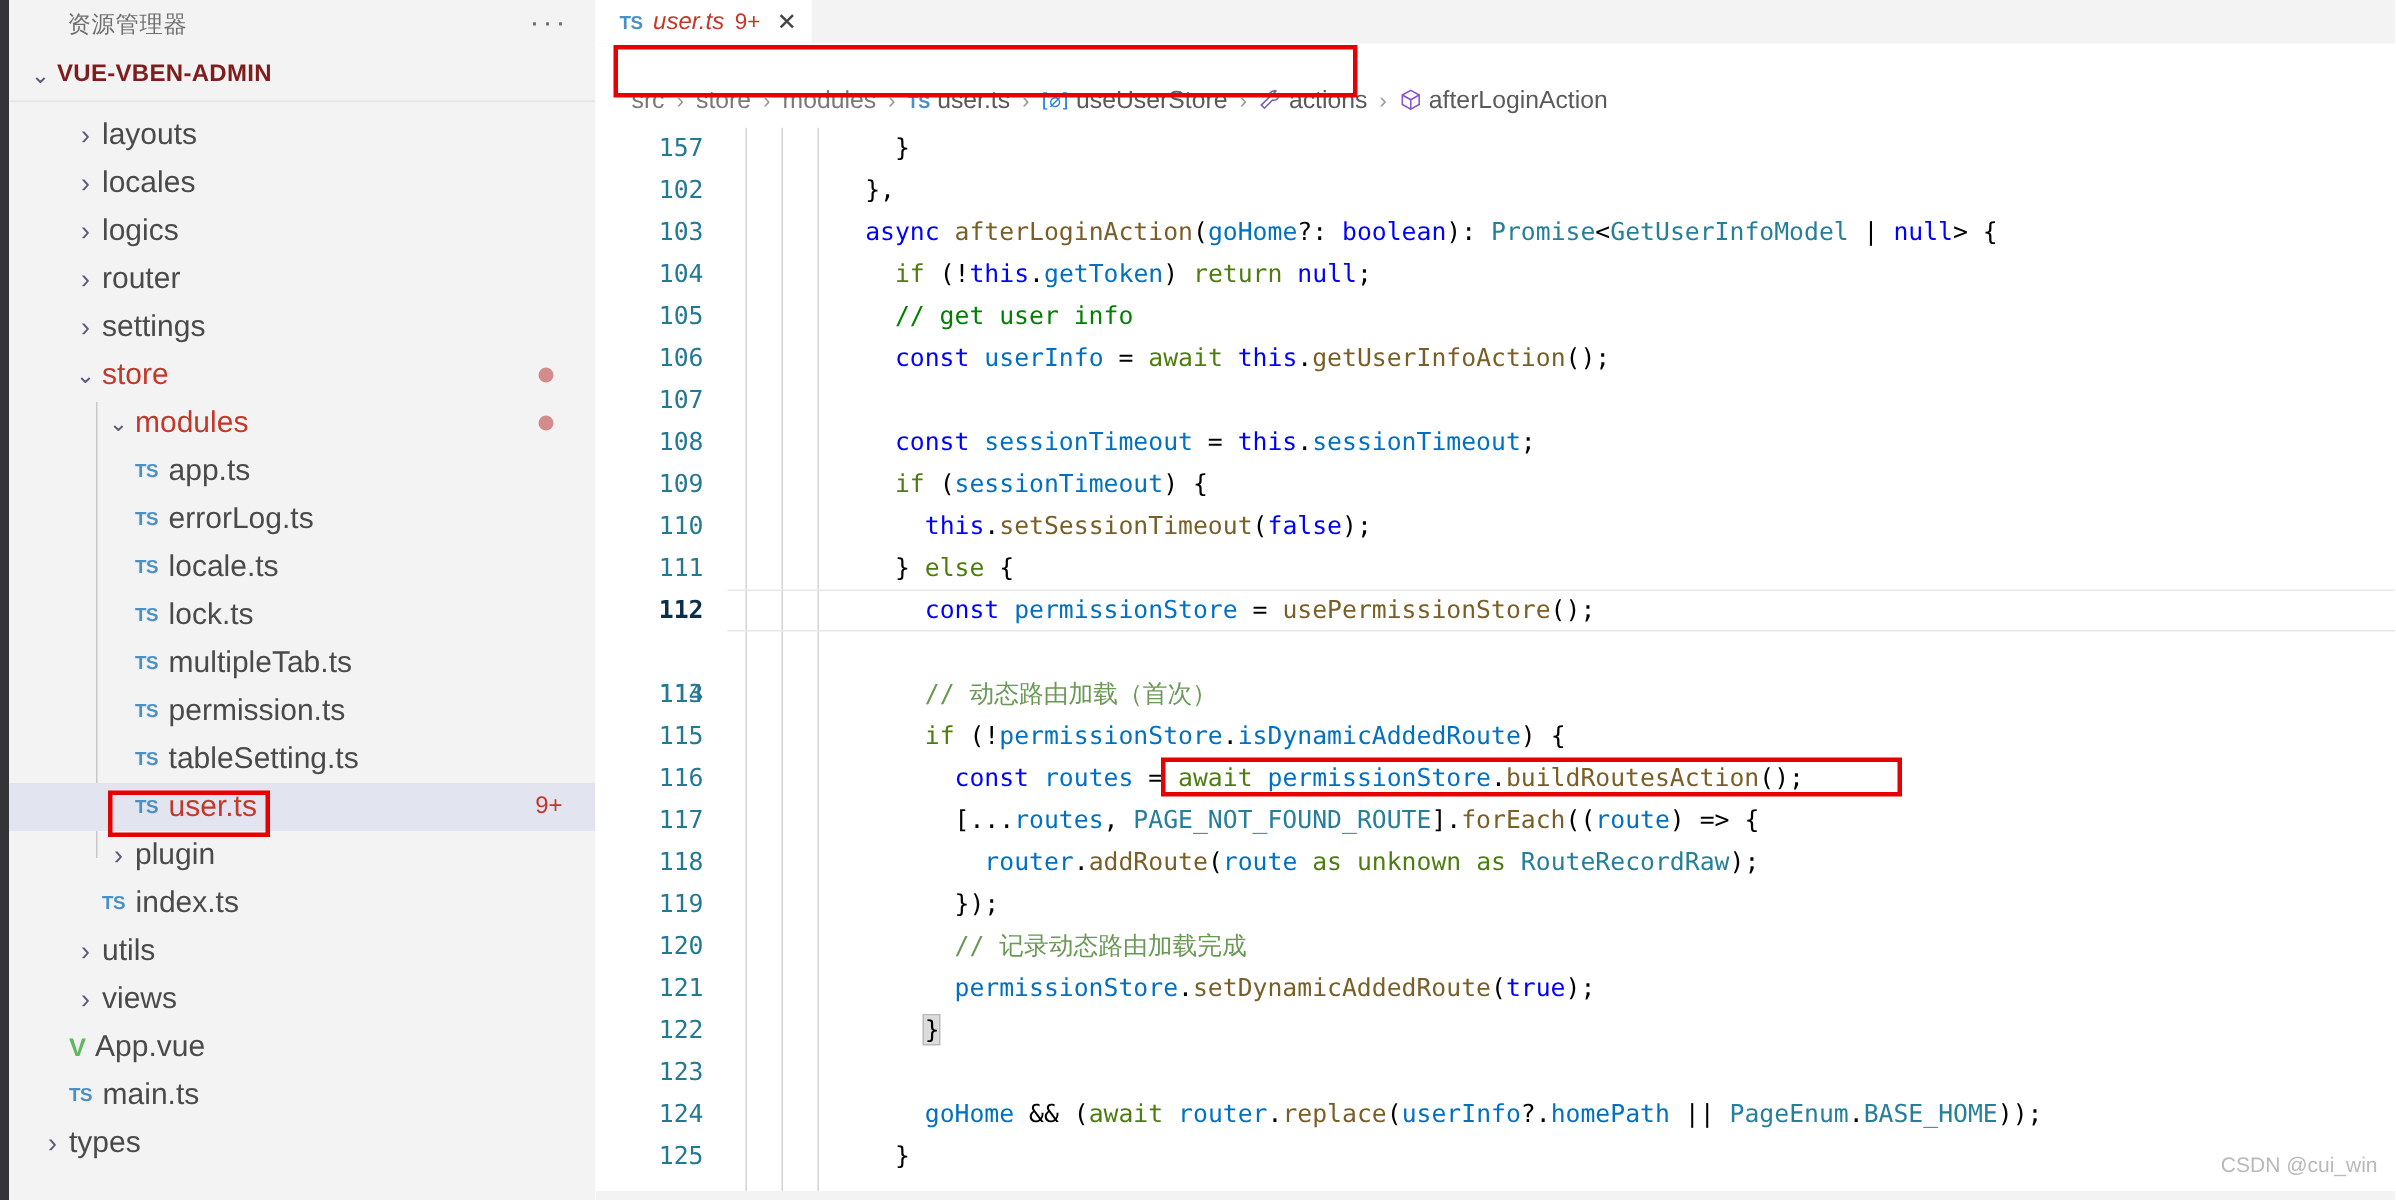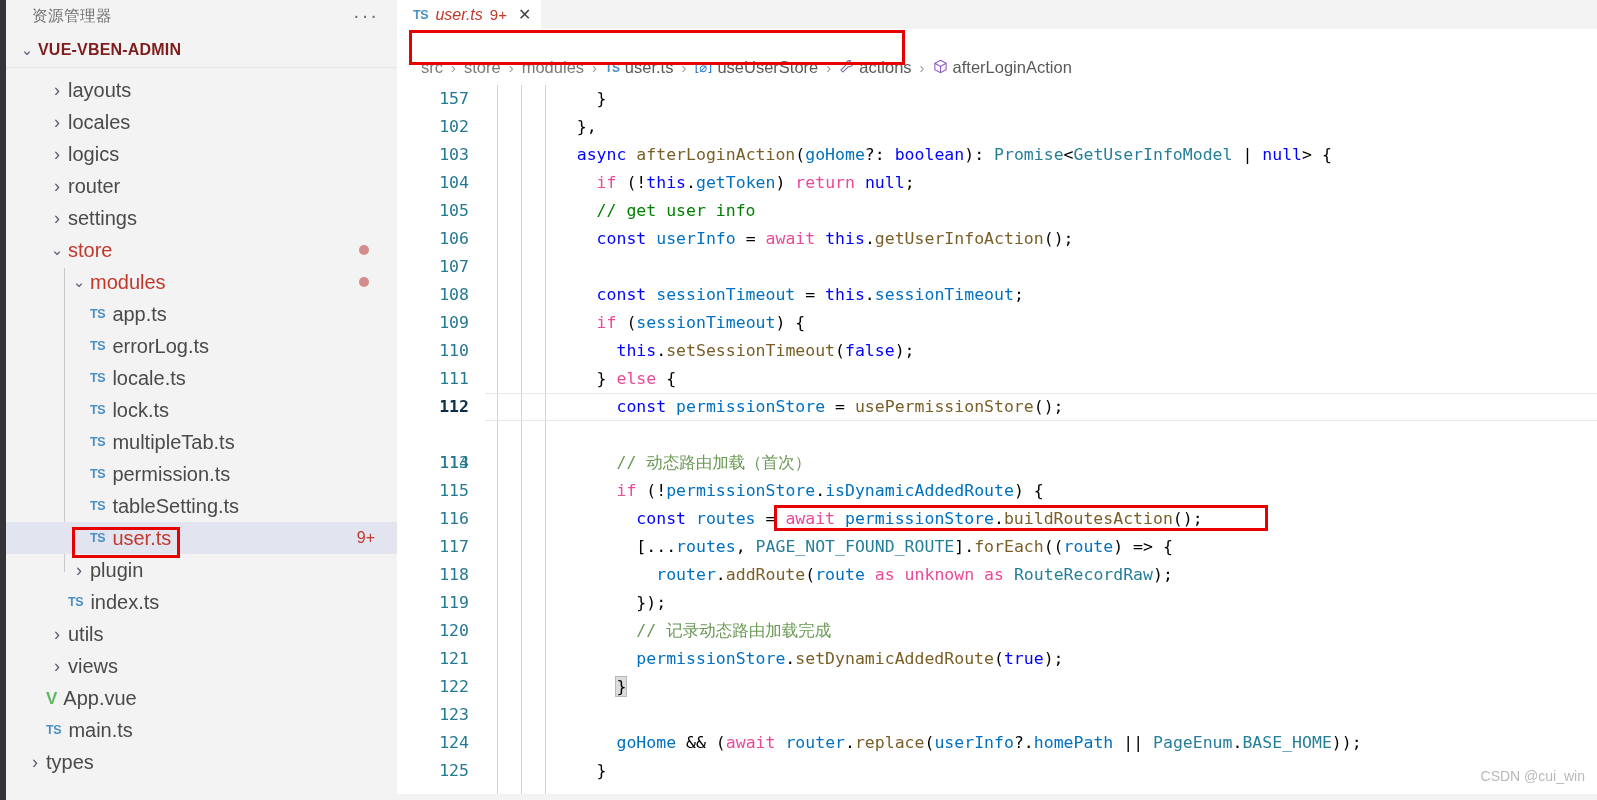--- a/index.html
+++ b/index.html
@@ -21,21 +21,21 @@
     width: 397px; height: 800px;
     background: #f3f3f3;
     border-left: 6px solid #333338;
     position: relative;
     flex: 0 0 397px;
     overflow: hidden;
   }
   .sb-header {
     height: 32px;
     display: flex; align-items: center;
-    padding: 0 14px 0 26px;
+    padding: 0 14px 0 39px;
     position: relative;
   }
   .sb-header-title {
     font-size: 15.5px;
     color: #6f6f6f;
     letter-spacing: .5px;
     font-family: "DejaVu Sans", sans-serif;
   }
   .sb-ellipsis {
     position: absolute; right: 18px; top: 4px;
@@ -187,21 +187,21 @@
   }
   
   .vguide {
     position: absolute;
     width: 1px;
     background: #d3d3d3;
   }
 
   
   .kw      { color: #0000ff; }   
-  .kwp     { color: #ec4899; }   
+  .kwp     { color: #4d7c0f; }   
   .var     { color: #0070c1; }   
   .fn      { color: #795e26; }   
   .type    { color: #267f99; }
   .cmt     { color: #008000; }
   .cmt2    { color: #6a9955; }
   .plain   { color: #000000; }
   .brkhl {
     background: #dcdcdc;
     outline: 1px solid #b9b9b9;
   }

